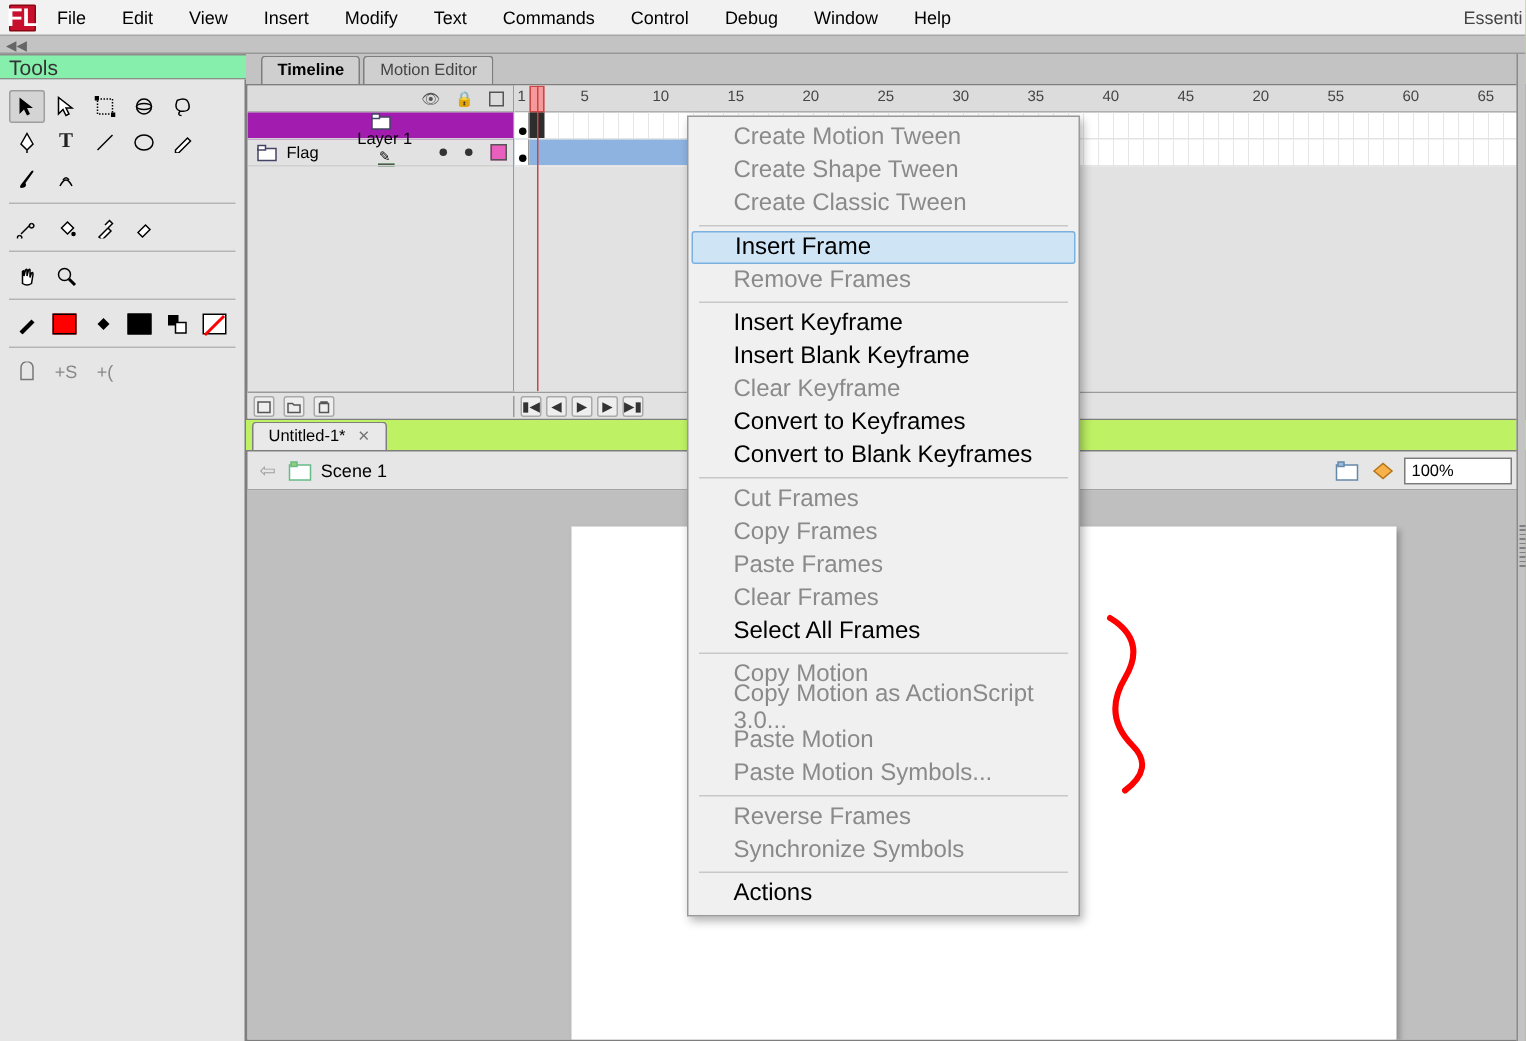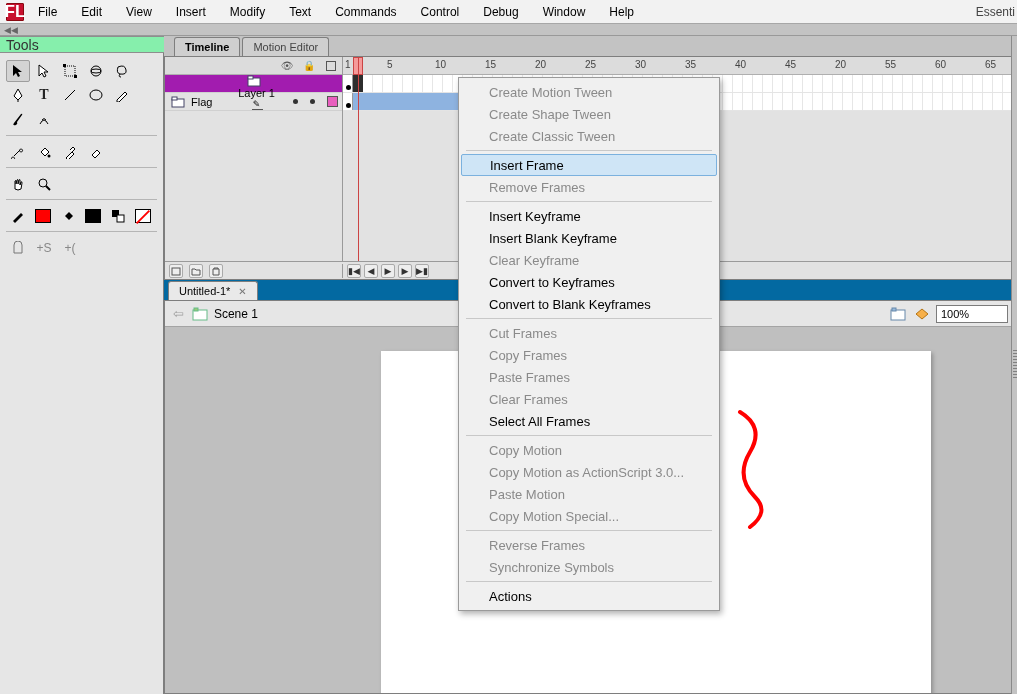--- a/index.html
+++ b/index.html
@@ -51,39 +51,39 @@
 .f1-kf::after{content:'';position:absolute;left:3px;top:10px;width:5px;height:5px;background:#000;border-radius:50%;}
 .f2-sel{position:absolute;left:10px;top:0;width:10px;height:17px;background:#2D2D2D;}
 .f-range{position:absolute;left:0;top:0;height:17px;width:120px;background:#8EB3E0;}
 .playhead-line{position:absolute;top:0;bottom:0;left:15px;width:1px;background:#C44;}
 .f-cover{position:absolute;left:0;right:0;top:54px;bottom:0;background:#E2E2E2;}
 .tl-bottom{height:18px;border-top:1px solid #9A9A9A;background:#E2E2E2;display:flex;align-items:center;}
 .tl-bottom .l{width:178px;display:flex;align-items:center;padding-left:4px;gap:6px;border-right:1px solid #9A9A9A;color:#444;}
 .tl-bottom .r{display:flex;align-items:center;padding-left:4px;gap:3px;color:#333;}
 .sm{width:14px;height:14px;display:inline-flex;align-items:center;justify-content:center;border:1px solid #AAA;background:#EEE;font-size:9px;border-radius:2px;}
 
-.docarea{position:absolute;left:164px;top:244px;right:0;bottom:0;background:#0369a1;}
+.docarea{position:absolute;left:164px;top:244px;right:0;bottom:0;background:#bef264;}
 .doc-tab-row{height:20px;display:flex;align-items:flex-end;padding-left:4px;}
 .doc-tab{height:19px;border:1px solid #7E7E7E;border-bottom:none;border-top-left-radius:3px;border-top-right-radius:3px;padding:0 10px;display:flex;align-items:center;font-size:11px;background:#E9E9E9;}
 .doc-tab .x{margin-left:8px;color:#777;font-size:10px;}
 .doc-panel{position:absolute;left:0;right:0;top:20px;bottom:0;border:1px solid #7E7E7E;background:#E6E6E6;}
 .editbar{height:26px;border-bottom:1px solid #A4A4A4;display:flex;align-items:center;padding:0 8px;}
 .editbar .back{color:#9E9E9E;margin-right:8px;font-size:13px;}
 .editbar .sceneico{width:16px;height:14px;margin-right:6px;display:inline-flex;}
 .editbar .grow{flex:1;}
 .zoomfld{width:72px;height:18px;border:1px solid #7B7B7B;background:#fff;padding-left:4px;font-size:11px;display:flex;align-items:center;margin-left:6px;}
 .stage-wrap{position:absolute;left:0;right:0;top:26px;bottom:0;background:#BFBFBF;overflow:hidden;}
 .stage{position:absolute;left:216px;top:24px;width:550px;height:400px;background:#fff;box-shadow:2px 2px 4px rgba(0,0,0,.25);}
 .flag-path{position:absolute;left:490px;top:80px;}
 
 .splitter{position:absolute;top:36px;bottom:0;right:0;width:6px;background:#C3C3C3;border-left:1px solid #8A8A8A;}
 .splitter .grip{position:absolute;top:50%;left:1px;width:4px;height:30px;transform:translateY(-50%);background:repeating-linear-gradient(#808080 0,#808080 1px,transparent 1px,transparent 3px);}
 
 .ctx{position:absolute;left:458px;top:77px;width:262px;background:#F0F0F0;border:1px solid #9A9A9A;box-shadow:2px 3px 6px rgba(0,0,0,.3);padding:3px 0;z-index:100;}
-.ctx .it{height:22px;display:flex;align-items:center;padding-left:30px;padding-right:12px;font-size:13px;color:#000;}
+.ctx .it{height:22px;display:flex;align-items:center;padding-left:30px;padding-right:12px;font-size:16px;color:#000;}
 .ctx .it.dis{color:#8A8A8A;}
 .ctx .it.hl{background:#CFE5F6;border:1px solid #7BB1DE;border-radius:2px;margin:0 2px;padding-left:28px;}
 .ctx hr{border:none;border-top:1px solid #C8C8C8;margin:3px 7px;}
 
 svg{display:block;}
 </style>
 </head>
 <body>
 
 <div class="menubar">
@@ -413,19 +413,19 @@
     <hr>
     <div class="it dis">Cut Frames</div>
     <div class="it dis">Copy Frames</div>
     <div class="it dis">Paste Frames</div>
     <div class="it dis">Clear Frames</div>
     <div class="it">Select All Frames</div>
     <hr>
     <div class="it dis">Copy Motion</div>
     <div class="it dis">Copy Motion as ActionScript 3.0...</div>
     <div class="it dis">Paste Motion</div>
-    <div class="it dis">Copy Motion Special...</div>
+    <div class="it dis">Paste Motion Symbols...</div>
     <hr>
     <div class="it dis">Reverse Frames</div>
     <div class="it dis">Synchronize Symbols</div>
     <hr>
     <div class="it">Actions</div>
   </div>
 
 </body></html>

